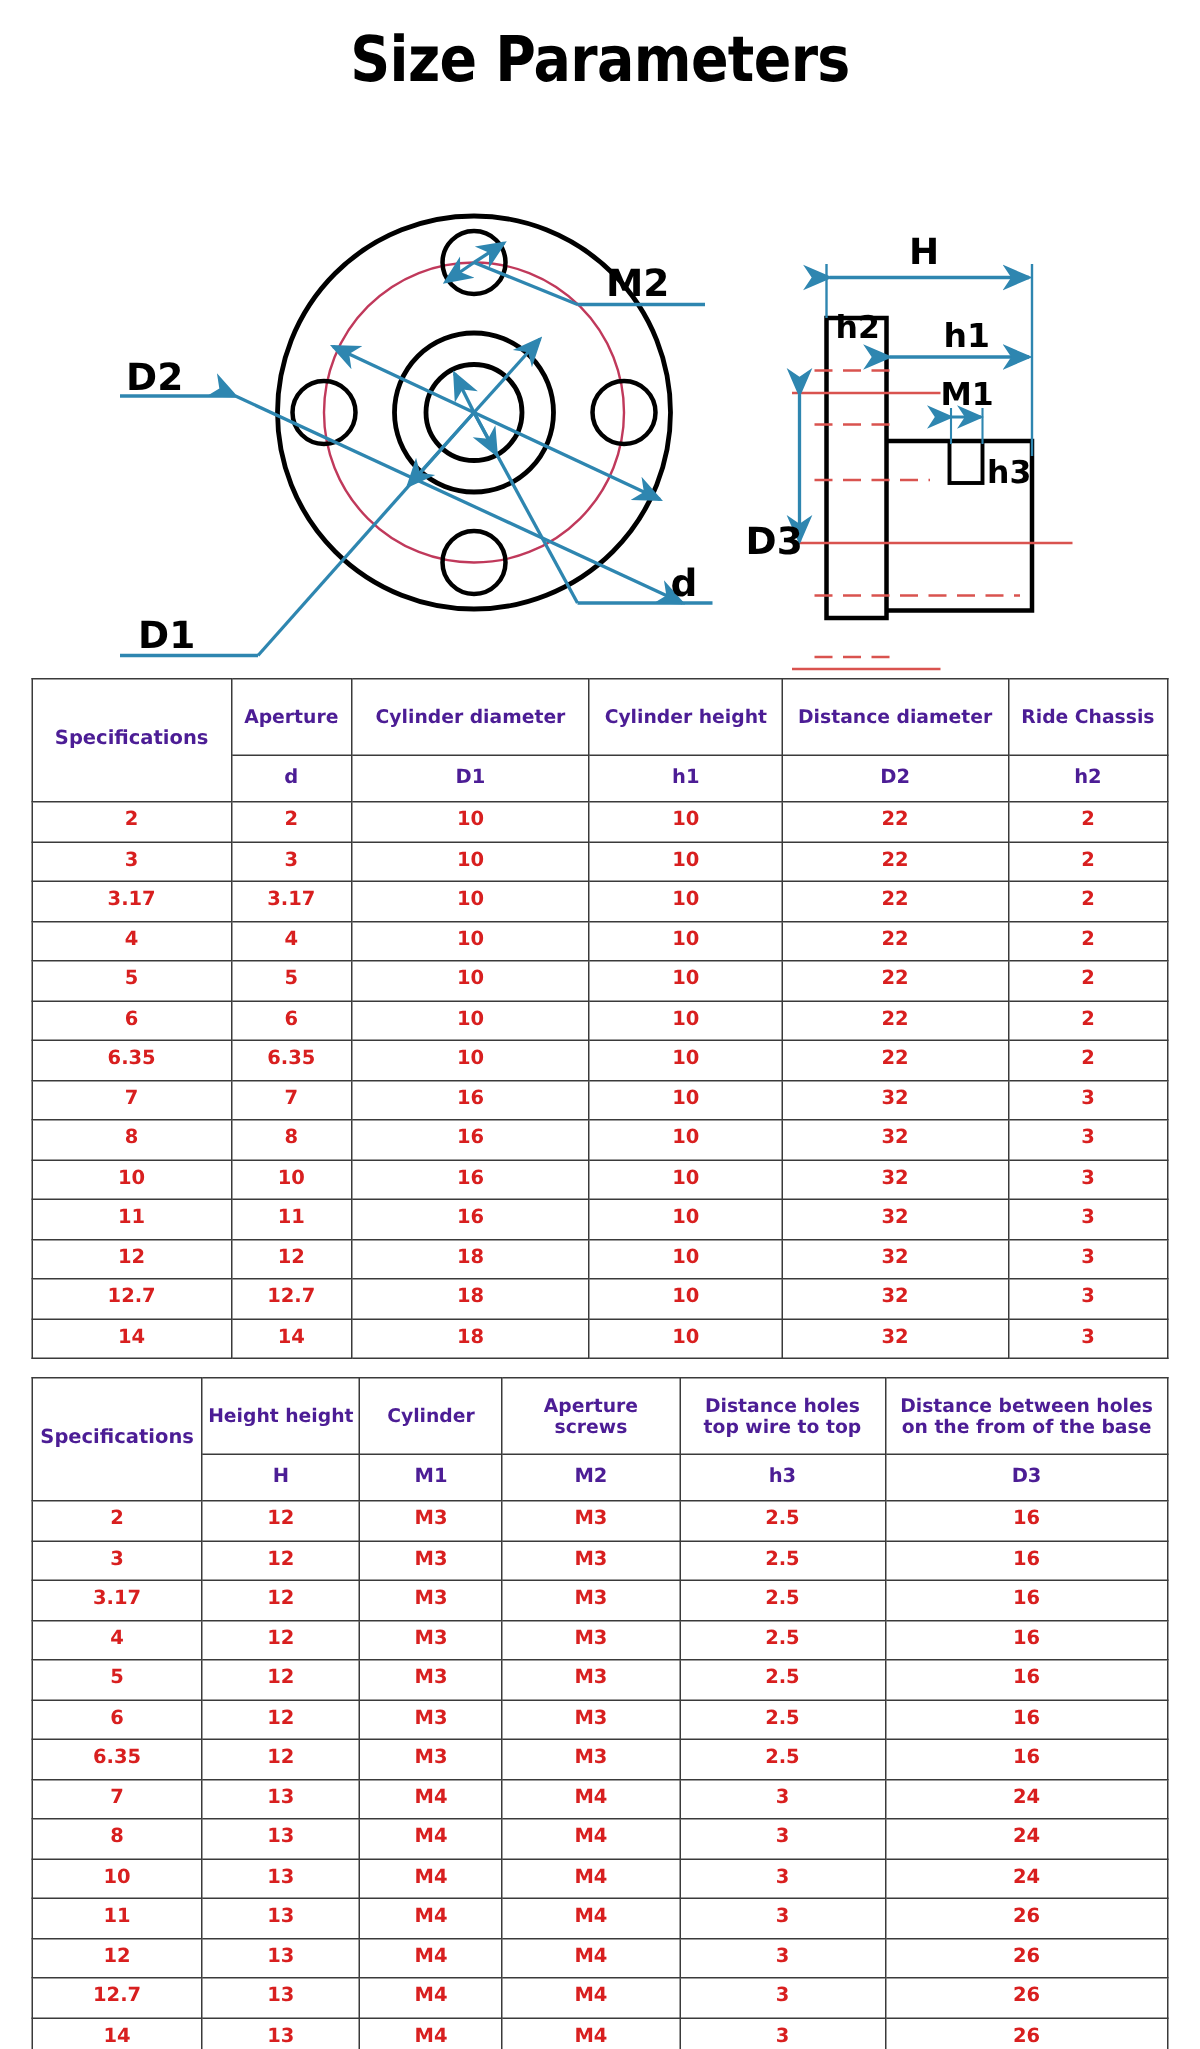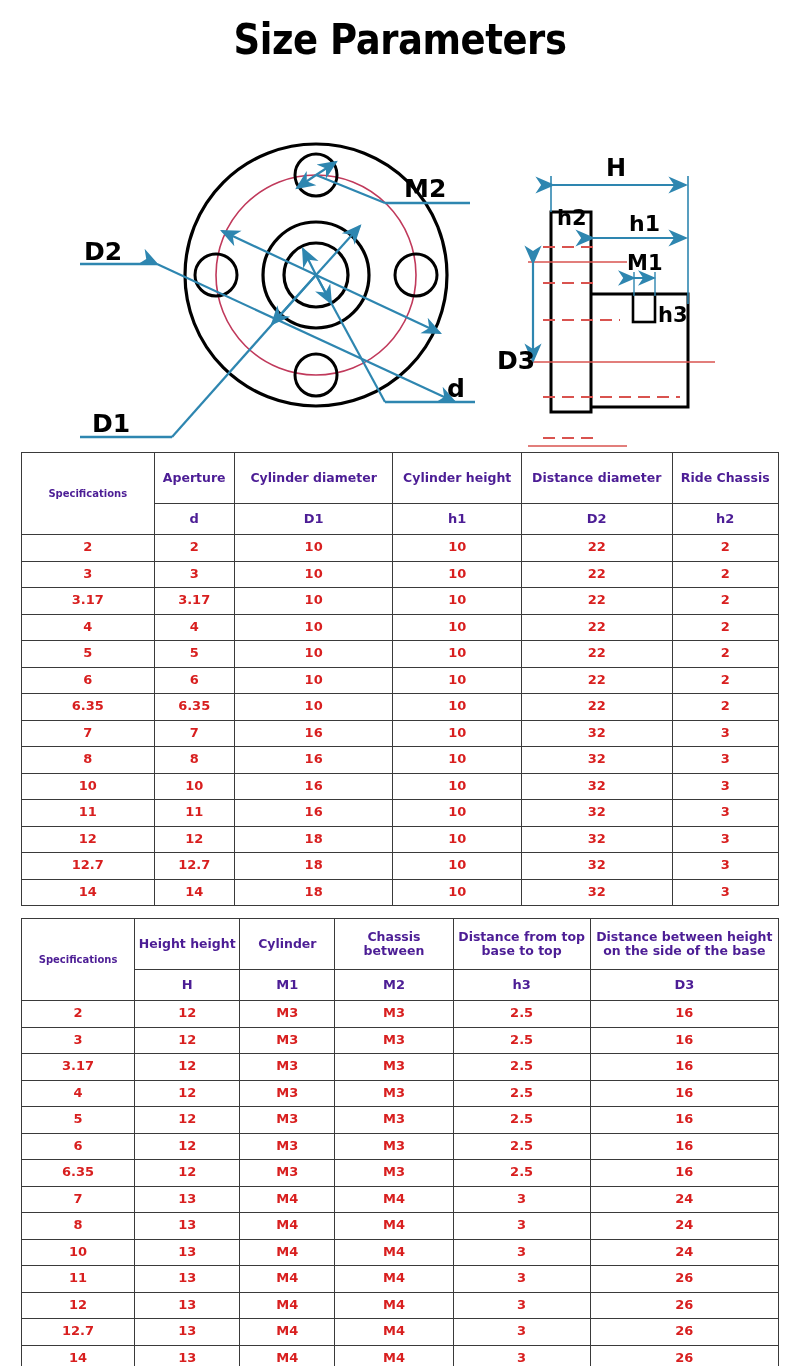--- a/index.html
+++ b/index.html
@@ -72,21 +72,21 @@
   table.spec-table th.subhdr {
     height: 26px;
     font-size: 13px;
   }
   table.spec-table td.val {
     color: #d81f1f;
     height: 25.5px;
     font-size: 13px;
   }
   table.spec-table .rowspan-head {
-    font-size: 10px;
+    font-size: 13px;
   }
   .tbl2 td, .tbl2 th { font-size: 12.5px; }
   .tbl2 th { font-size: 12px; }
   .tbl2 td.val { height: 23.5px; font-size: 12.5px; }
   .tbl2 th.subhdr { height: 24px; font-size: 12.5px; }
   .spacer-2 { height: 12px; }
 </style>
 </head>
 <body>
 
@@ -341,23 +341,23 @@
         <col style="width:95px">
       <col style="width:118px">
         <col style="width:137px">
         <col style="width:188px">
     </colgroup>
     <thead>
         <tr>
           <th rowspan="2" class="rowspan-head">Specifications</th>
           <th>Height height</th>
           <th>Cylinder</th>
-          <th>Chassis between</th>
-          <th>Distance from top base to top</th>
-          <th>Distance between height on the side of the base</th>
+          <th>Aperture screws</th>
+          <th>Distance holes top wire to top</th>
+          <th>Distance between holes on the from of the base</th>
         </tr>
         <tr>
           <th class="subhdr">H</th>
           <th class="subhdr">M1</th>
           <th class="subhdr">M2</th>
           <th class="subhdr">h3</th>
           <th class="subhdr">D3</th>
         </tr>
       </thead>
     <tbody>

